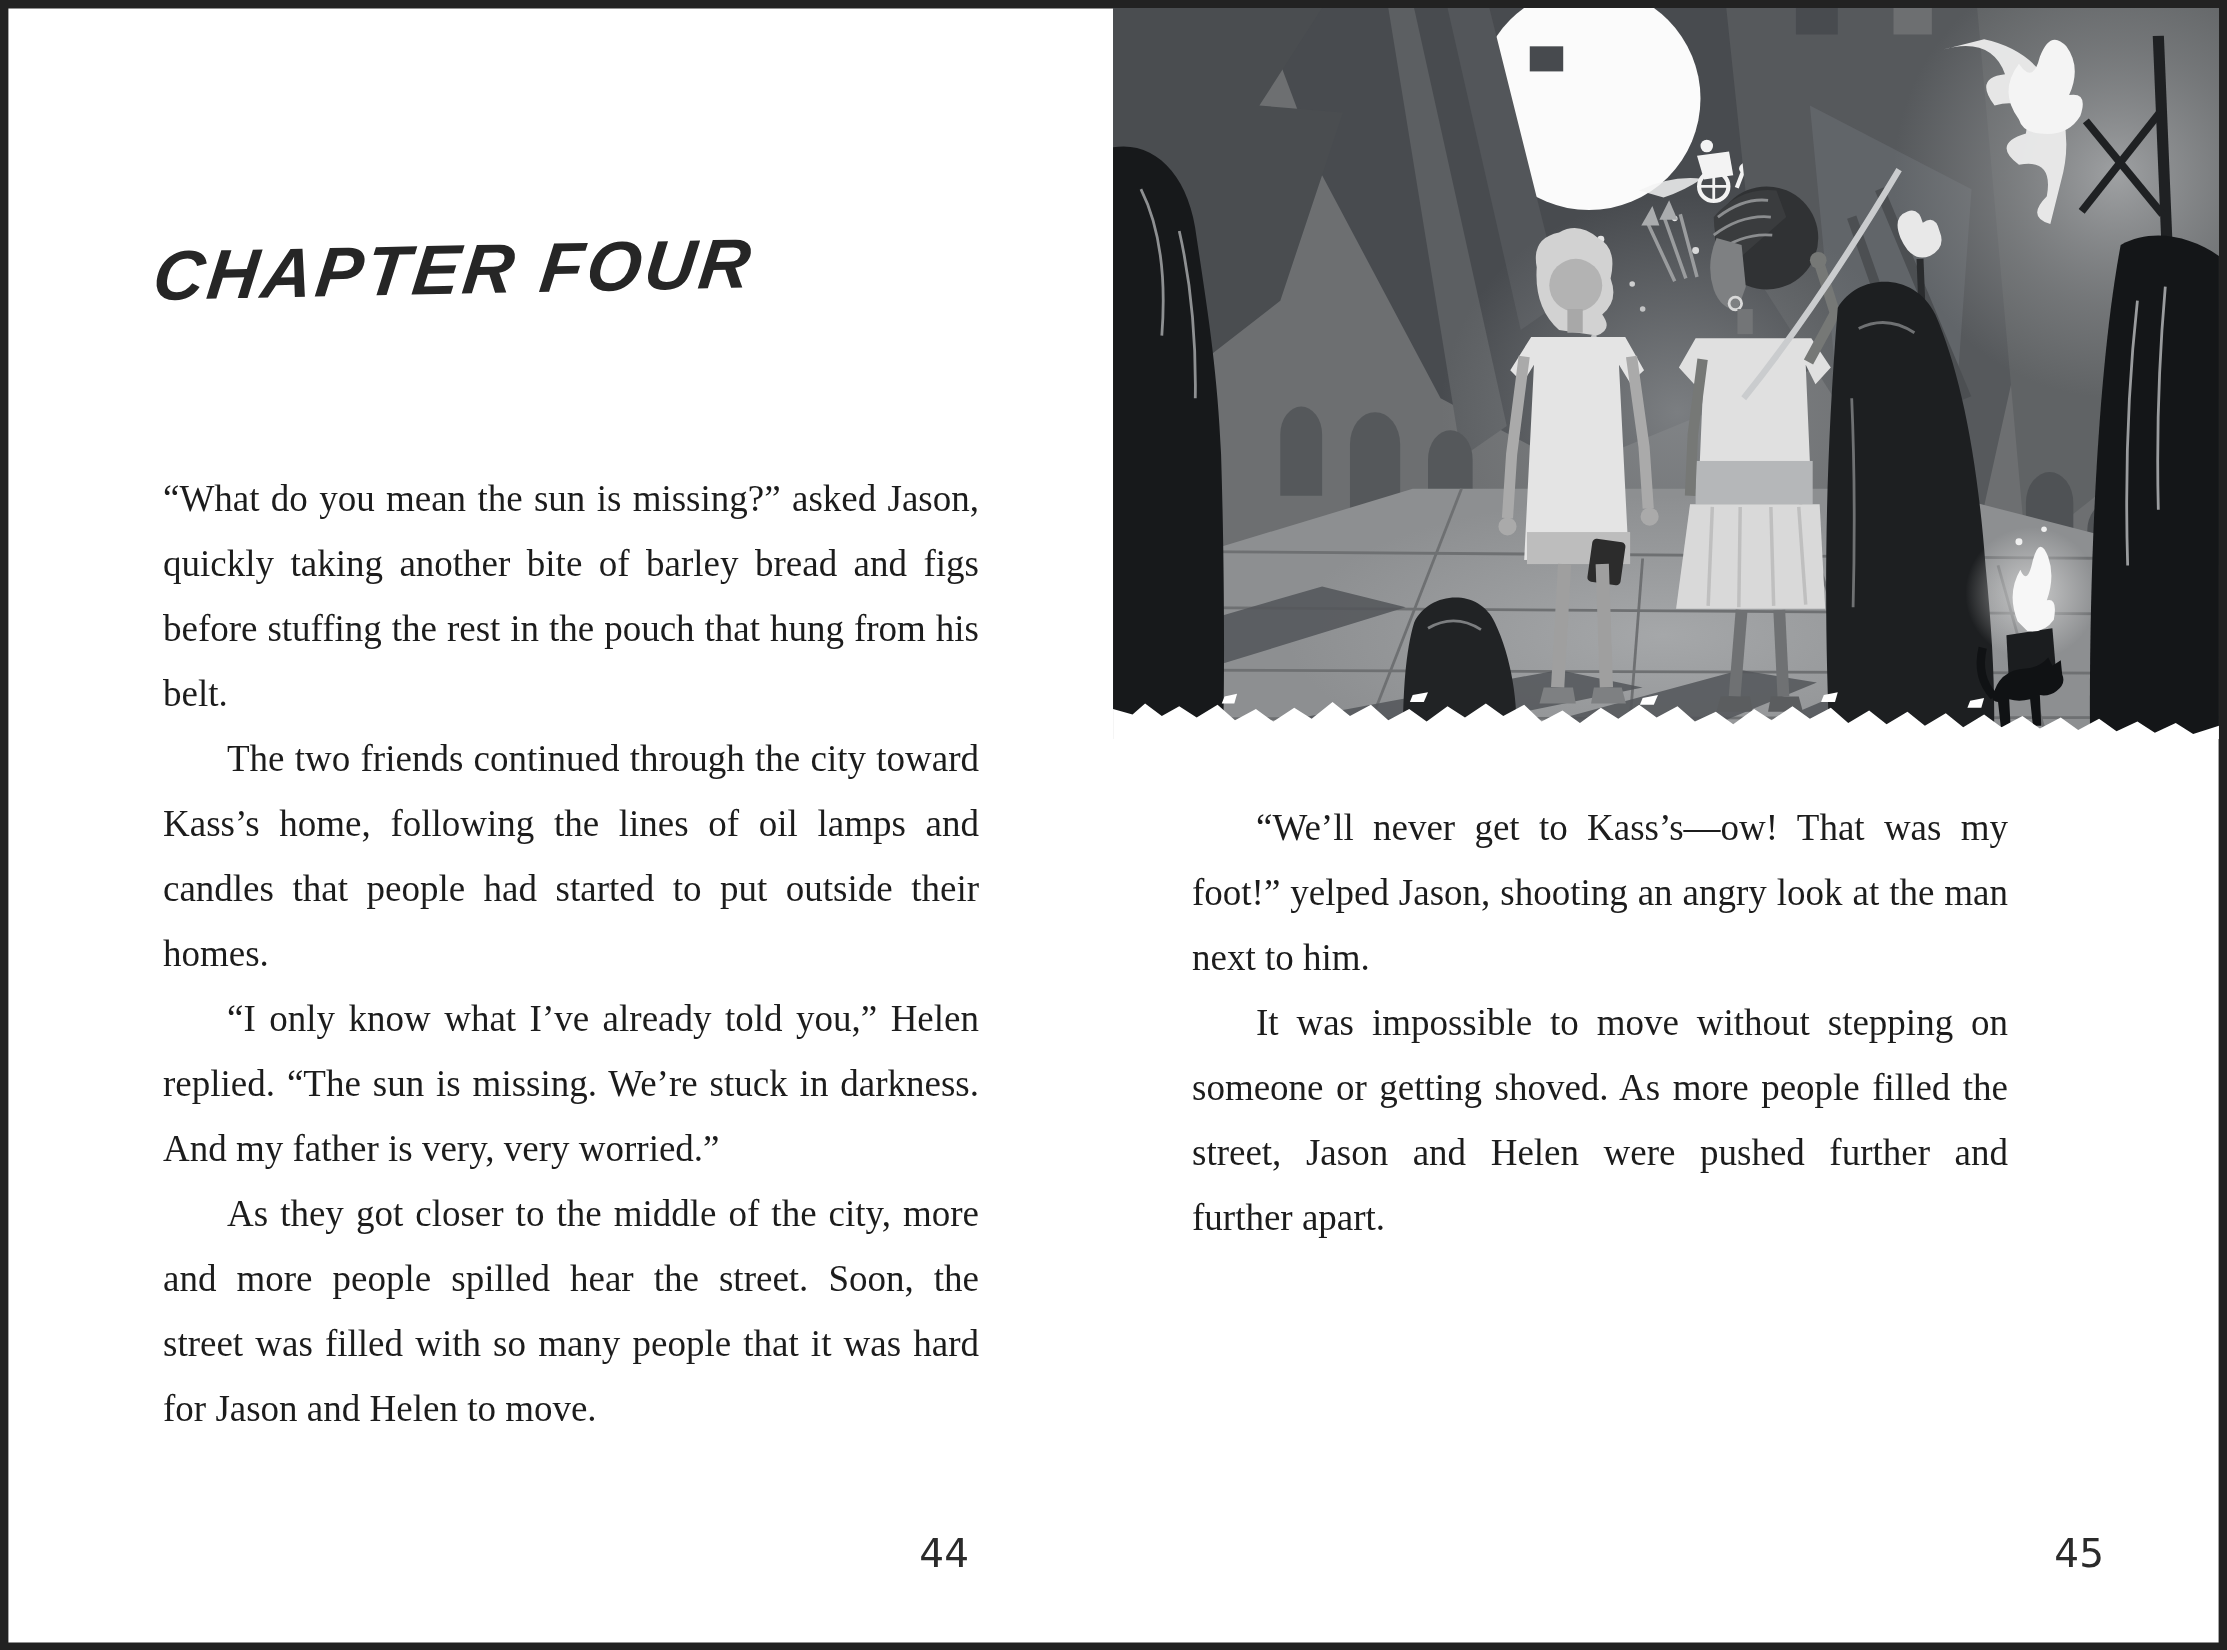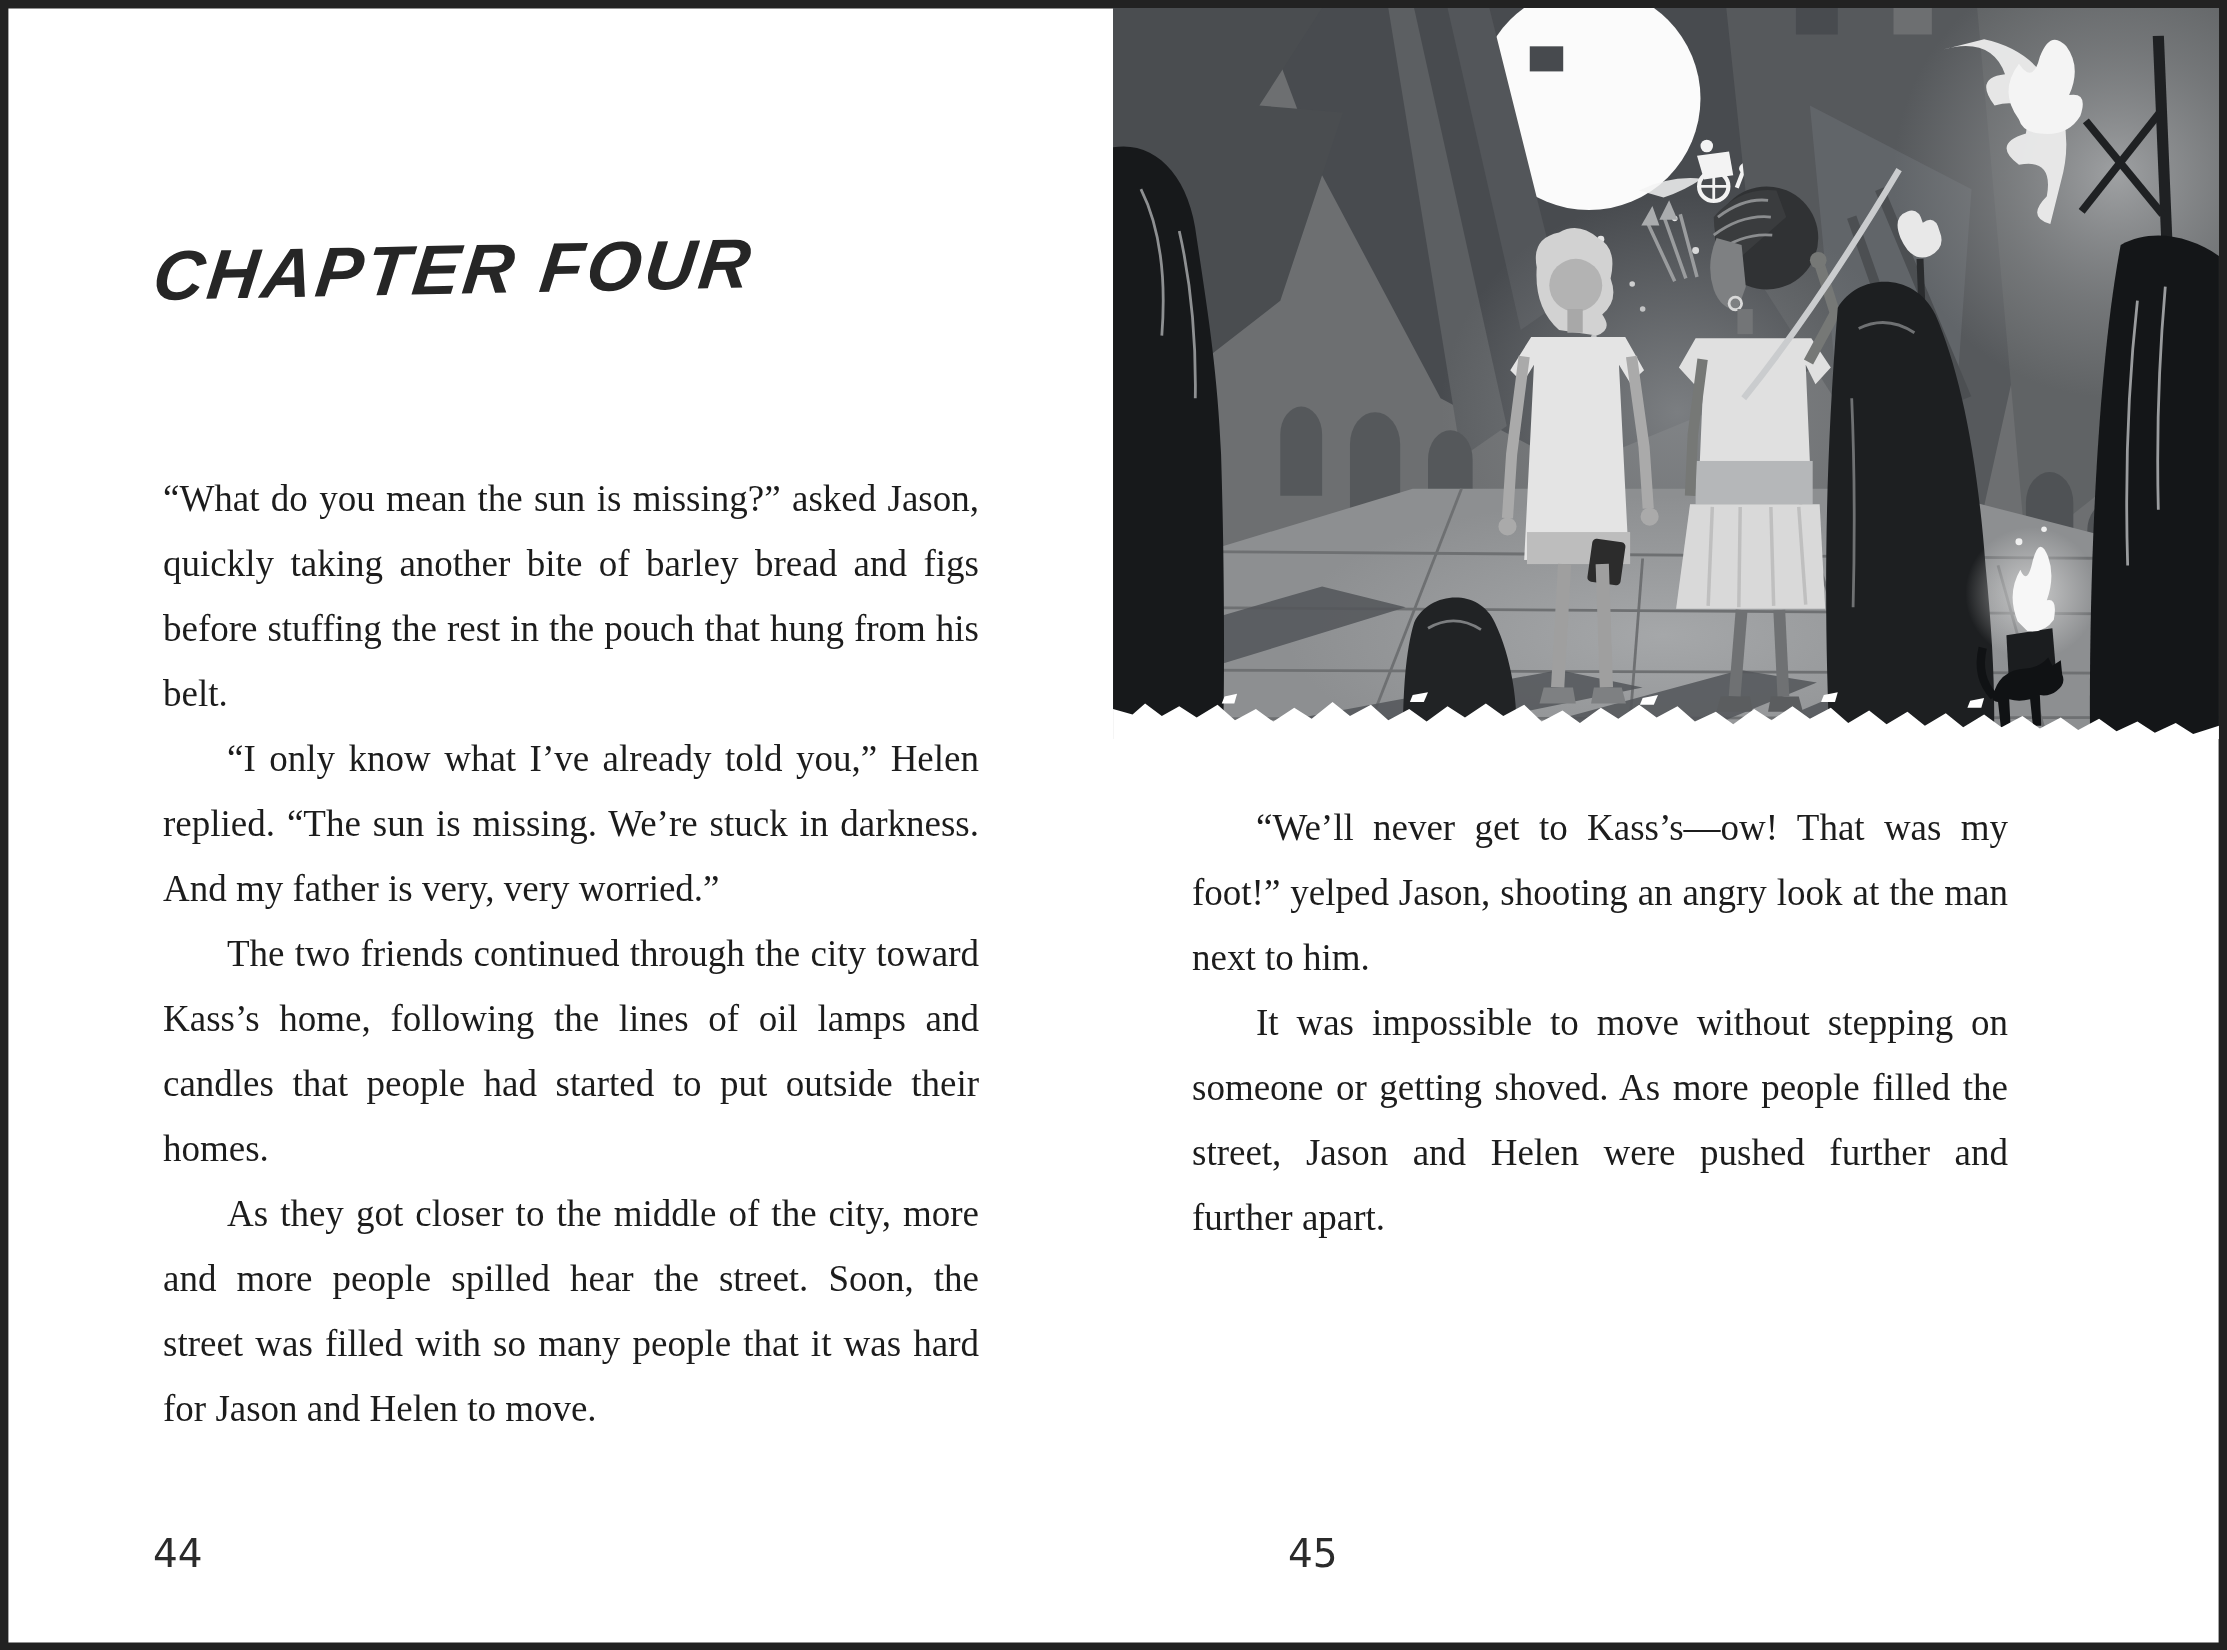--- a/index.html
+++ b/index.html
@@ -26,42 +26,42 @@
     font-size:37px;line-height:65px;color:#1c1c1c;
     text-align:justify;text-align-last:left;
   }
   .body-col p{margin:0;padding:0;}
   .body-col p.indent{text-indent:64px;}
   .left-col{left:163px;top:466px;}
   .right-col{left:1192px;top:795px;}
   .page-number{
     position:absolute;top:1531px;width:816px;
     font-family:"DejaVu Sans", sans-serif;
-    font-size:39px;color:#2b2b2b;text-align:left;
+    font-size:39px;color:#2b2b2b;text-align:right;
   }
   .pn-left{left:153px;}
   .pn-right{left:1288px;}
   
   .illustration{
     position:absolute;left:1113px;top:7.7px;width:1106px;height:731px;
   }
   .illustration svg{display:block;width:100%;height:100%;}
 </style>
 </head>
 <body>
 
 <div class="spread">
 
   <div>
     <h1 class="chapter-heading">CHAPTER FOUR</h1>
 
     <div class="body-col left-col">
       <p>“What do you mean the sun is missing?” asked Jason, quickly taking another bite of barley bread and figs before stuffing the rest in the pouch that hung from his belt.</p>
+      <p class="indent">The two friends continued through the city toward Kass’s home, following the lines of oil lamps and candles that people had started to put outside their homes.</p>
       <p class="indent">“I only know what I’ve already told you,” Helen replied. “The sun is missing. We’re stuck in darkness. And my father is very, very worried.”</p>
-      <p class="indent">The two friends continued through the city toward Kass’s home, following the lines of oil lamps and candles that people had started to put outside their homes.</p>
       <p class="indent">As they got closer to the middle of the city, more and more people spilled hear the street. Soon, the street was filled with so many people that it was hard for Jason and Helen to move.</p>
     </div>
 
     <div class="page-number pn-left">44</div>
   </div>
 
   <div>
 
     <div class="illustration">
       <svg viewBox="0 0 1587 1049" role="img" aria-label="Grayscale night scene: Jason and Helen stand in a torchlit city street among dark cloaked figures; a full moon with a tiny winged-horse chariot flying past, a wall torch with white flame, a small street fire in a brazier, and a black cat on the paving stones; the picture ends in a rough brushed edge.">

